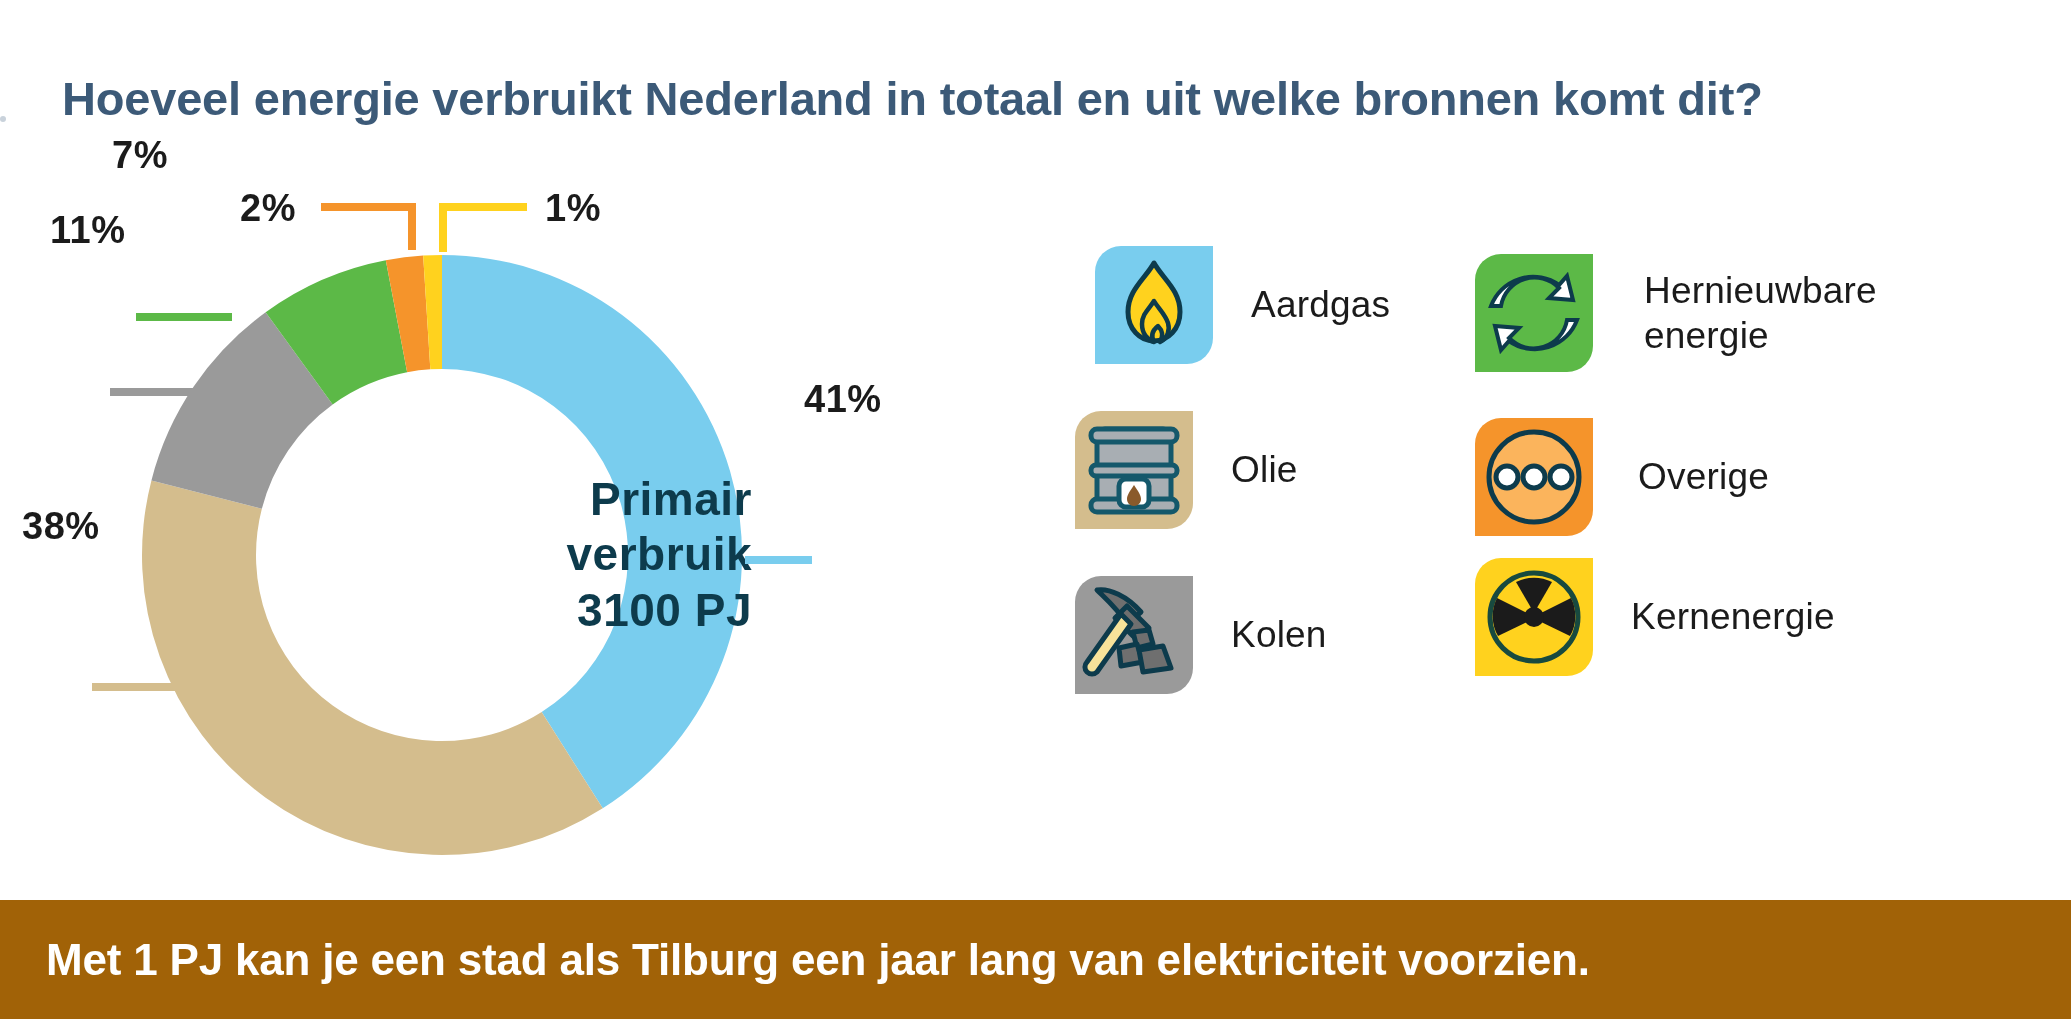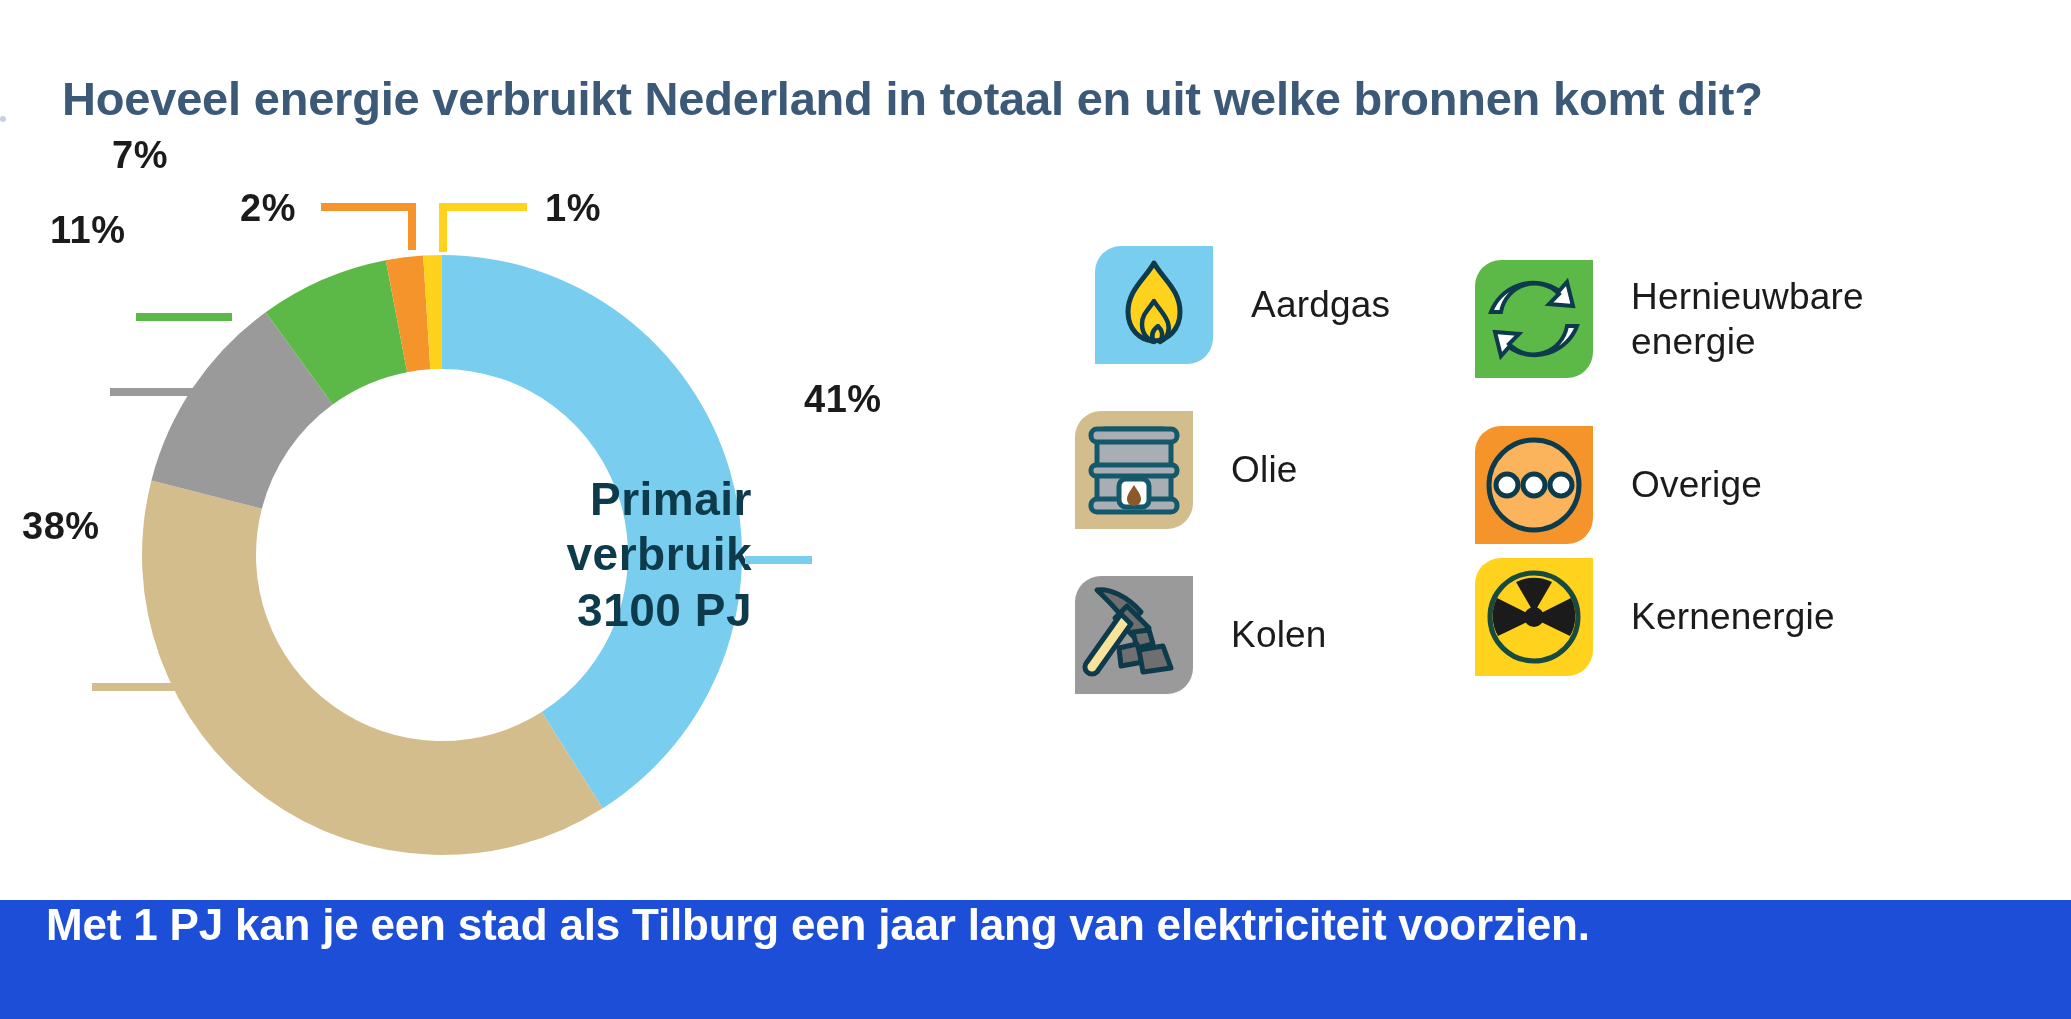--- a/index.html
+++ b/index.html
@@ -56,21 +56,21 @@
   }
   .legend-item .tile svg{display:block;width:118px;height:118px;}
   .legend-item .lbl{
     margin-left:38px;font-size:37px;color:#1b1b1b;line-height:1.22;
     white-space:pre-line;letter-spacing:0.2px;
   }
 
   
   #banner{
     position:absolute;left:0;top:900px;width:2071px;height:119px;
-    background:#1d4ed8;display:flex;
+    background:#a16207;display:flex;align-items:center;
   }
   #banner-text{
     color:#ffffff;font-size:44px;font-weight:bold;margin-left:46px;
     letter-spacing:-0.2px;white-space:nowrap;
   }
 </style>
 </head>
 <body>
 
 <div class="stage">
@@ -161,33 +161,33 @@
             <path d="M64 74 L88 70 L96 92 L68 96 Z" fill="#6f6f6f" stroke="#0d3b4c" stroke-width="5" stroke-linejoin="round"></path>
           </svg>
         </span>
         <span class="lbl">Kolen</span>
       </div>
 
     </div>
 
     <div class="legend-col right">
 
-      <div class="legend-item" style="top:14px;">
+      <div class="legend-item" style="top:8px;gap:13px;">
         <span class="tile">
           <svg viewBox="0 0 118 118">
             <path d="M0 26 A26 26 0 0 1 26 0 L118 0 L118 92 A26 26 0 0 1 92 118 L0 118 Z" fill="#5cb947"></path>
             <path d="M26 52 A34 34 0 0 1 84 34 L74 44 L98 46 L92 22 L84 31 A45 45 0 0 0 16 52 Z" fill="#ffffff" stroke="#0d3b4c" stroke-width="4"></path>
             <path d="M92 66 A34 34 0 0 1 34 84 L44 74 L20 72 L26 96 L34 87 A45 45 0 0 0 102 66 Z" fill="#ffffff" stroke="#0d3b4c" stroke-width="4"></path>
           </svg>
         </span>
         <span class="lbl">Hernieuwbare
 energie</span>
       </div>
 
-      <div class="legend-item" style="top:180px;">
+      <div class="legend-item" style="top:172px;gap:7px;">
         <span class="tile">
           <svg viewBox="0 0 118 118">
             <path d="M0 26 A26 26 0 0 1 26 0 L118 0 L118 92 A26 26 0 0 1 92 118 L0 118 Z" fill="#f5942b"></path>
             <circle cx="59" cy="59" r="45" fill="#fbb45c" stroke="#0d3b4c" stroke-width="5"></circle>
             <circle cx="32" cy="59" r="11" fill="#ffffff" stroke="#0d3b4c" stroke-width="5"></circle>
             <circle cx="59" cy="59" r="11" fill="#ffffff" stroke="#0d3b4c" stroke-width="5"></circle>
             <circle cx="86" cy="59" r="11" fill="#ffffff" stroke="#0d3b4c" stroke-width="5"></circle>
           </svg>
         </span>
         <span class="lbl">Overige</span>

